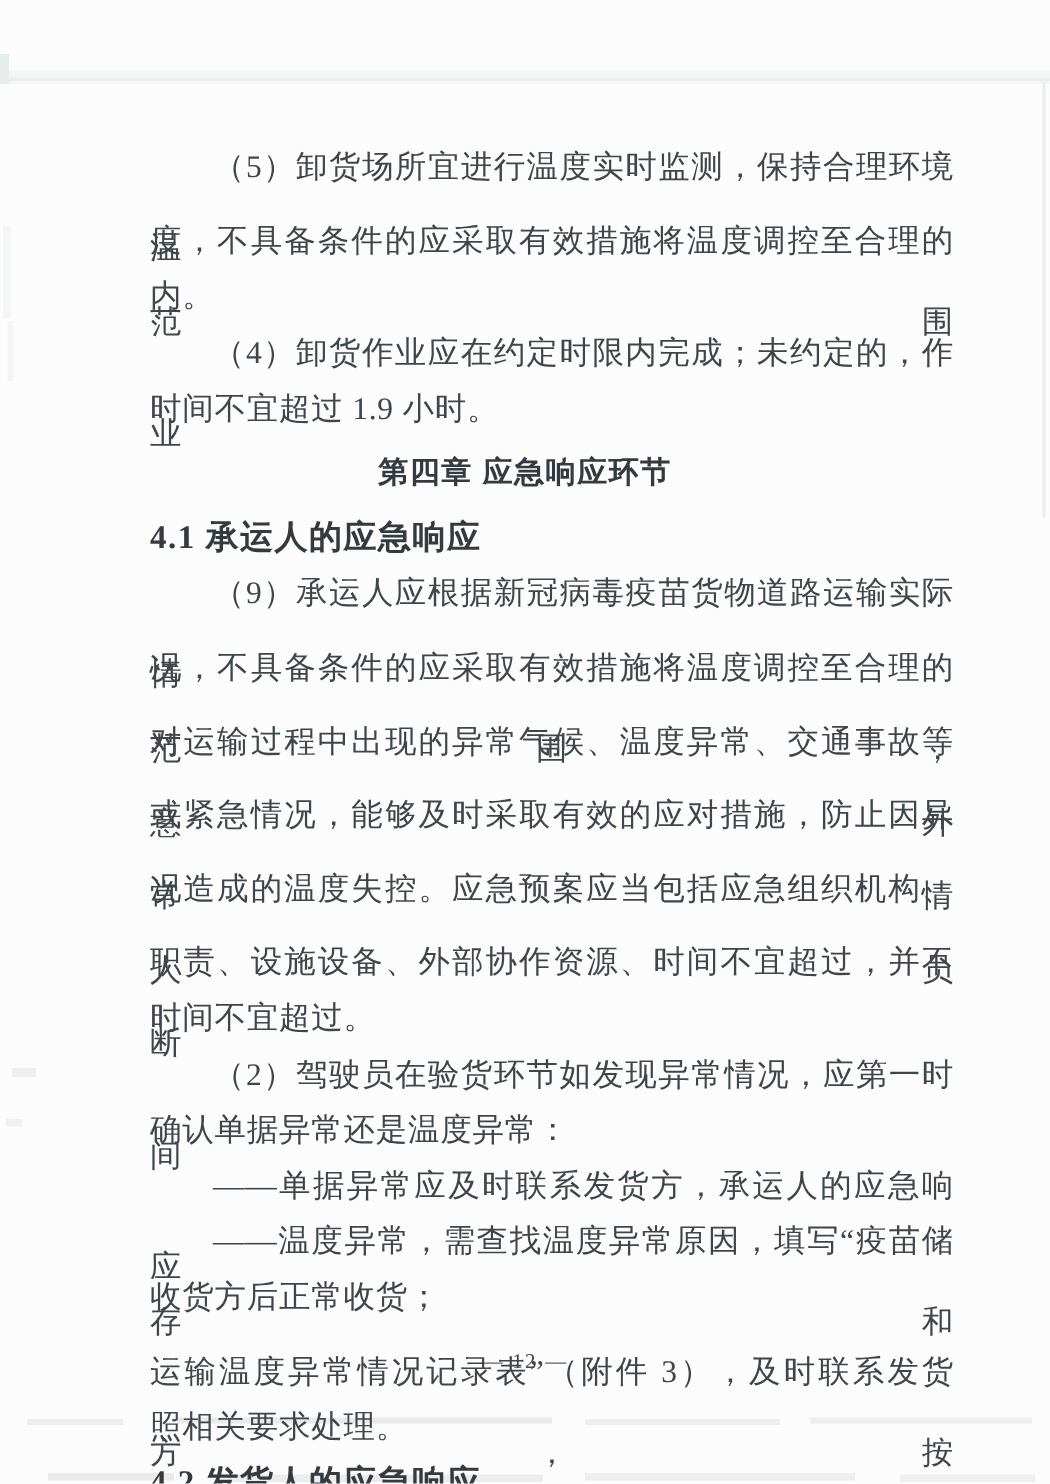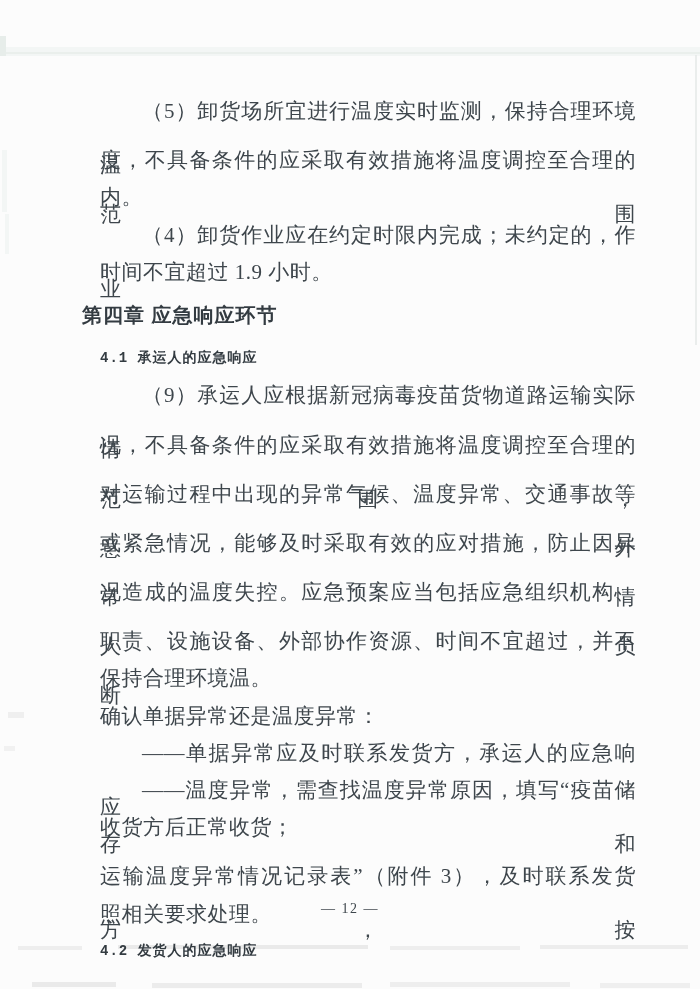--- a/index.html
+++ b/index.html
@@ -46,35 +46,34 @@
   }
   .line{
     height:37.2px;line-height:54px;
     font-size:21px;
     letter-spacing:0.5px;
   }
   .line.para.first{text-indent:42px;text-align:justify;text-align-last:justify;}
   .line.para.justify{text-align:justify;text-align-last:justify;margin-top:12px;}
   .line.para.last{text-align:left;}
   .line.chapter{
-    text-align:left;
+    text-align:center;
     position:relative;left:-18px;
     font-family:"Liberation Sans","DejaVu Sans",sans-serif;
     font-weight:700;
     font-size:20px;
     color:var(--heading);
     letter-spacing:1px;
     margin:6px 0;
   }
   .line.section{
     font-weight:700;
-    font-size:14px;
+    font-size:22px;
     color:var(--heading);
     letter-spacing:1px;
-    font-family:Liberation Mono, monospace;
   }
   .page-number{
     position:absolute;
     left:0;top:901px;width:700px;
     text-align:center;
     font-size:14px;
     letter-spacing:1.5px;
     color:var(--text);
   }
 </style>
@@ -105,21 +104,22 @@
     <div class="line para first">（4）卸货作业应在约定时限内完成；未约定的，作业</div>
     <div class="line para last">时间不宜超过 1.9 小时。</div>
     <div class="line chapter">第四章 应急响应环节</div>
     <div class="line section">4.1 承运人的应急响应</div>
     <div class="line para first">（9）承运人应根据新冠病毒疫苗货物道路运输实际情</div>
     <div class="line para justify">况，不具备条件的应采取有效措施将温度调控至合理的范围，</div>
     <div class="line para justify">对运输过程中出现的异常气候、温度异常、交通事故等意外</div>
     <div class="line para justify">或紧急情况，能够及时采取有效的应对措施，防止因异常情</div>
     <div class="line para justify">况造成的温度失控。应急预案应当包括应急组织机构、人员</div>
     <div class="line para justify">职责、设施设备、外部协作资源、时间不宜超过，并不断</div>
-    <div class="line para last">保持合理环境温。</div>
+    <div class="line para last">时间不宜超过。</div>
+    <div class="line para first">（2）驾驶员在验货环节如发现异常情况，应第一时间</div>
     <div class="line para last">确认单据异常还是温度异常：</div>
     <div class="line para first">——单据异常应及时联系发货方，承运人的应急响应</div>
     <div class="line para first">——温度异常，需查找温度异常原因，填写“疫苗储存和</div>
     <div class="line para last">收货方后正常收货；</div>
     <div class="line para justify">运输温度异常情况记录表”（附件 3），及时联系发货方，按</div>
     <div class="line para last">照相关要求处理。</div>
     <div class="line section">4.2 发货人的应急响应</div>
   </div>
 
 <div class="page-number">— 12 —</div>

